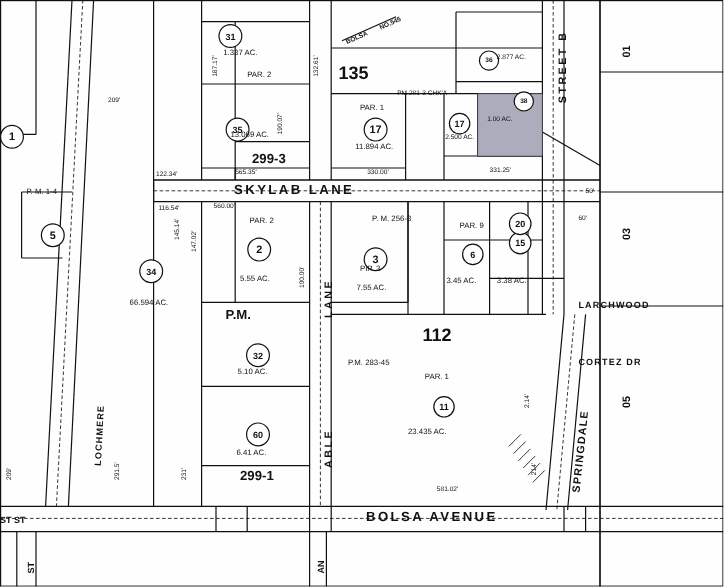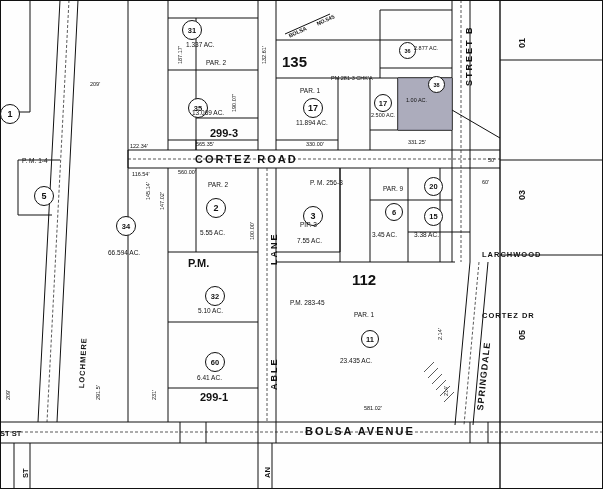--- a/index.html
+++ b/index.html
@@ -167,21 +167,21 @@
     </div>
   <div class="circ md" style="left:206px;top:198px;width:18px;height:18px;">
       <span>2</span>
     </div>
   <div class="circ md" style="left:303px;top:206px;width:18px;height:18px;">
       <span>3</span>
     </div>
   <div class="circ sm" style="left:385px;top:203px;width:16px;height:16px;">
       <span>6</span>
     </div>
-  <div class="circ sm" style="left:424px;top:207px;width:17px;height:17px;">
+  <div class="circ sm" style="left:424px;top:193px;width:17px;height:17px;">
       <span>15</span>
     </div>
   <div class="circ sm" style="left:424px;top:177px;width:17px;height:17px;">
       <span>20</span>
     </div>
   <div class="circ sm" style="left:205px;top:286px;width:18px;height:18px;">
       <span>32</span>
     </div>
   <div class="circ sm" style="left:205px;top:352px;width:18px;height:18px;">
       <span>60</span>
@@ -194,27 +194,27 @@
     </div>
 
   <div class="lbl xxl bold" style="left:282px;top:54px;">135</div>
   <div class="lbl xxl bold" style="left:352px;top:272px;">112</div>
   <div class="lbl lg bold" style="left:210px;top:128px;">299-3</div>
   <div class="lbl lg bold" style="left:200px;top:392px;">299-1</div>
   <div class="lbl md bold rot90" style="left:518px;top:48px;">01</div>
   <div class="lbl md bold rot90" style="left:518px;top:200px;">03</div>
   <div class="lbl md bold rot90" style="left:518px;top:340px;">05</div>
 
-  <div class="lbl lg bold" style="left:195px;top:154px;letter-spacing:2px;">CORTEZ                        ROAD</div>
+  <div class="lbl lg bold" style="left:195px;top:154px;letter-spacing:2px;">SKYLAB                        LANE</div>
   <div class="lbl lg bold" style="left:285px;top:426px;letter-spacing:2px;padding-left:20px;">BOLSA          AVENUE</div>
   <div class="lbl md bold rot90" style="left:270px;top:390px;letter-spacing:2px;">ABLE</div>
   <div class="lbl md bold rot90" style="left:270px;top:265px;letter-spacing:2px;">LANE</div>
   <div class="lbl md bold rotm" style="left:476px;top:410px;transform:rotate(-84deg);letter-spacing:1px;">SPRINGDALE</div>
   <div class="lbl sm bold" style="left:482px;top:251px;letter-spacing:1px;">LARCHWOOD</div>
-  <div class="lbl sm bold" style="left:482px;top:312px;letter-spacing:1px;">CORTEZ DR</div>
+  <div class="lbl sm bold" style="left:482px;top:298px;letter-spacing:1px;">CORTEZ DR</div>
   <div class="lbl md bold rot90" style="left:465px;top:86px;letter-spacing:2px;">STREET  B</div>
   <div class="lbl sm bold rotm" style="left:78px;top:388px;transform:rotate(-87deg);letter-spacing:1px;">LOCHMERE</div>
   <div class="lbl sm bold" style="left:0px;top:430px;">ST ST</div>
   <div class="lbl sm bold rot90" style="left:22px;top:478px;">ST</div>
   <div class="lbl sm bold rot90" style="left:264px;top:478px;">AN</div>
 
   <div class="lbl xs" style="left:186px;top:42px;">1.337 AC.</div>
   <div class="lbl xs" style="left:192px;top:110px;">13.069 AC.</div>
   <div class="lbl xs" style="left:296px;top:120px;">11.894 AC.</div>
   <div class="lbl tiny" style="left:371px;top:113px;">2.500 AC.</div>

